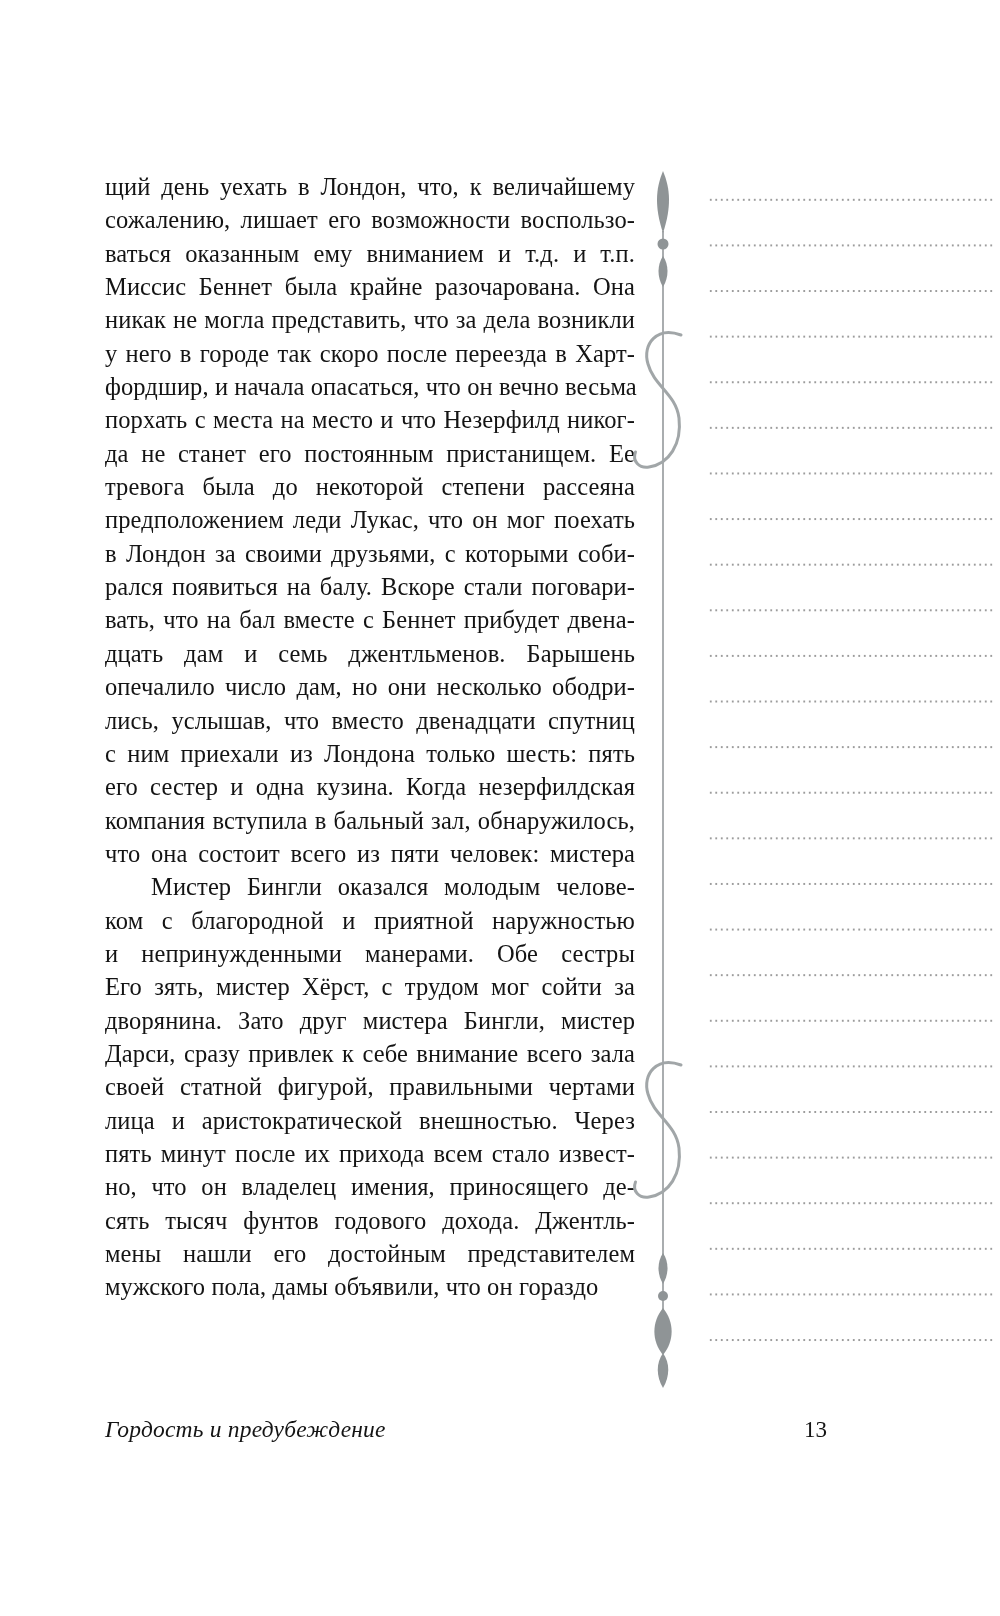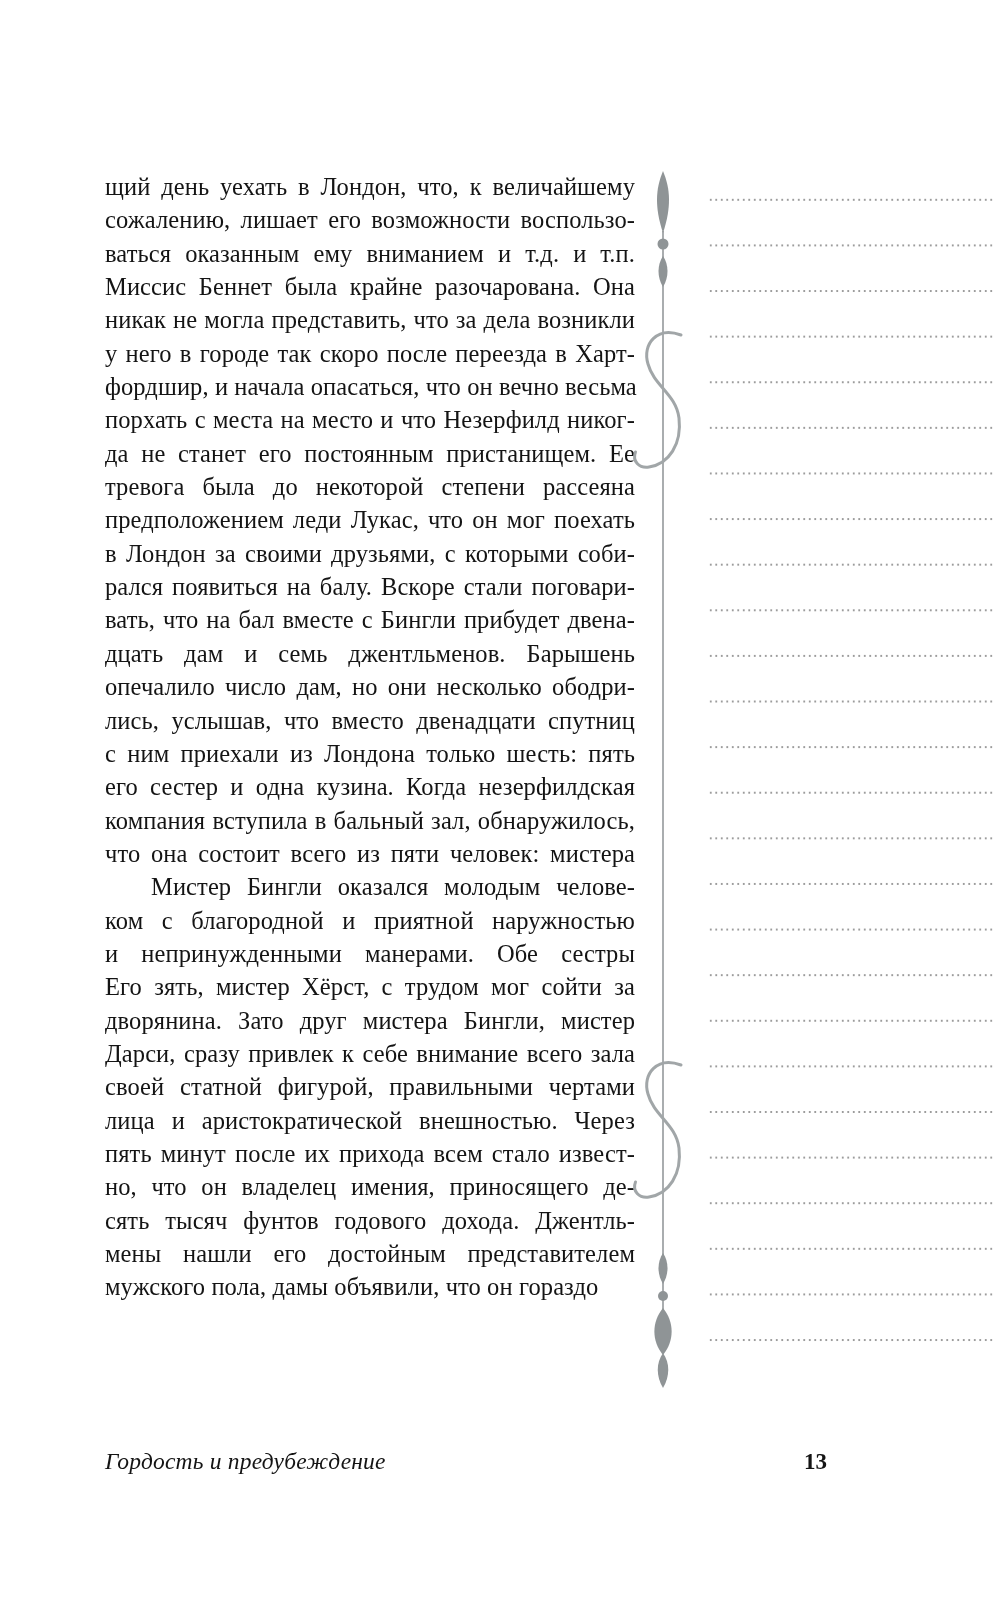--- a/index.html
+++ b/index.html
@@ -59,30 +59,28 @@
   }
   
   .footer {
     position: absolute;
     left: 105px;
     top: 1416px;
     width: 722px;
     display: flex;
     justify-content: space-between;
     align-items: flex-end;
-    margin-top: 32px;
   }
   .running-title {
     font-style: italic;
     font-size: 23.5px;
     letter-spacing: 0.2px;
   }
   .page-number {
     font-size: 23px;
-    font-weight: bold;
   }
 </style>
 </head>
 <body>
 
 <div class="page">
 
   <div class="text-block">
       <div class="line">щий день уехать в Лондон, что, к величайшему</div>
       <div class="line">сожалению, лишает его возможности воспользо-</div>
@@ -90,21 +88,21 @@
       <div class="line">Миссис Беннет была крайне разочарована. Она</div>
       <div class="line">никак не могла представить, что за дела возникли</div>
       <div class="line">у него в городе так скоро после переезда в Харт-</div>
       <div class="line">фордшир, и начала опасаться, что он вечно весьма</div>
       <div class="line">порхать с места на место и что Незерфилд никог-</div>
       <div class="line">да не станет его постоянным пристанищем. Ее</div>
       <div class="line">тревога была до некоторой степени рассеяна</div>
       <div class="line">предположением леди Лукас, что он мог поехать</div>
       <div class="line">в Лондон за своими друзьями, с которыми соби-</div>
       <div class="line">рался появиться на балу. Вскоре стали поговари-</div>
-      <div class="line">вать, что на бал вместе с Бингли прибудет двена-</div>
+      <div class="line">вать, что на бал вместе с Беннет прибудет двена-</div>
       <div class="line">дцать дам и семь джентльменов. Барышень</div>
       <div class="line">опечалило число дам, но они несколько ободри-</div>
       <div class="line">лись, услышав, что вместо двенадцати спутниц</div>
       <div class="line">с ним приехали из Лондона только шесть: пять</div>
       <div class="line">его сестер и одна кузина. Когда незерфилдская</div>
       <div class="line">компания вступила в бальный зал, обнаружилось,</div>
       <div class="line">что она состоит всего из пяти человек: мистера</div>
       <div class="line indent">Мистер Бингли оказался молодым челове-</div>
       <div class="line">ком с благородной и приятной наружностью</div>
       <div class="line">и непринужденными манерами. Обе сестры</div>

